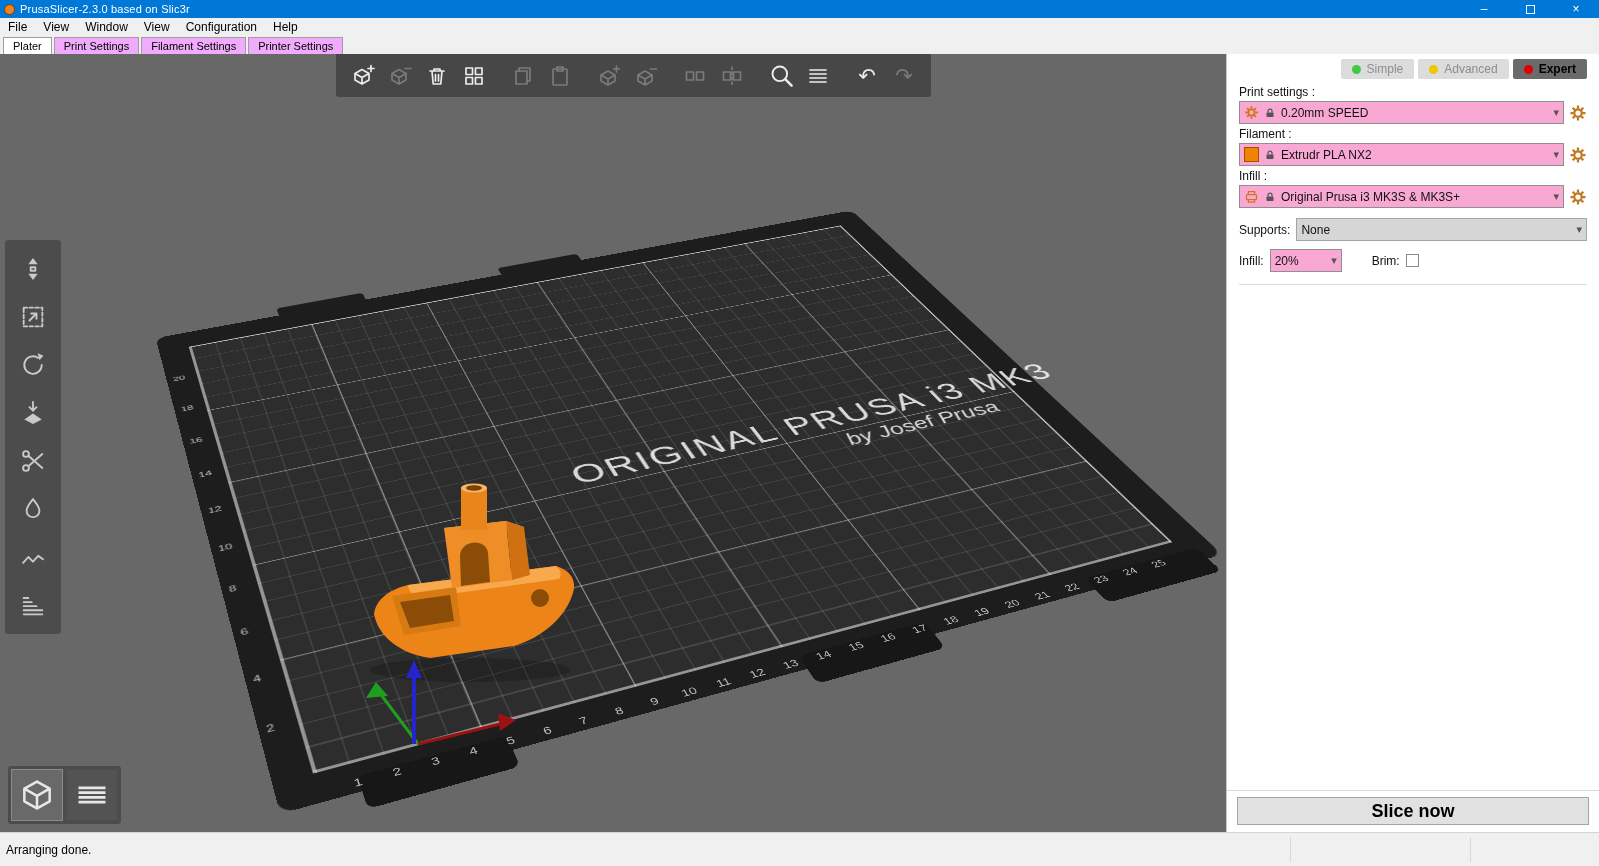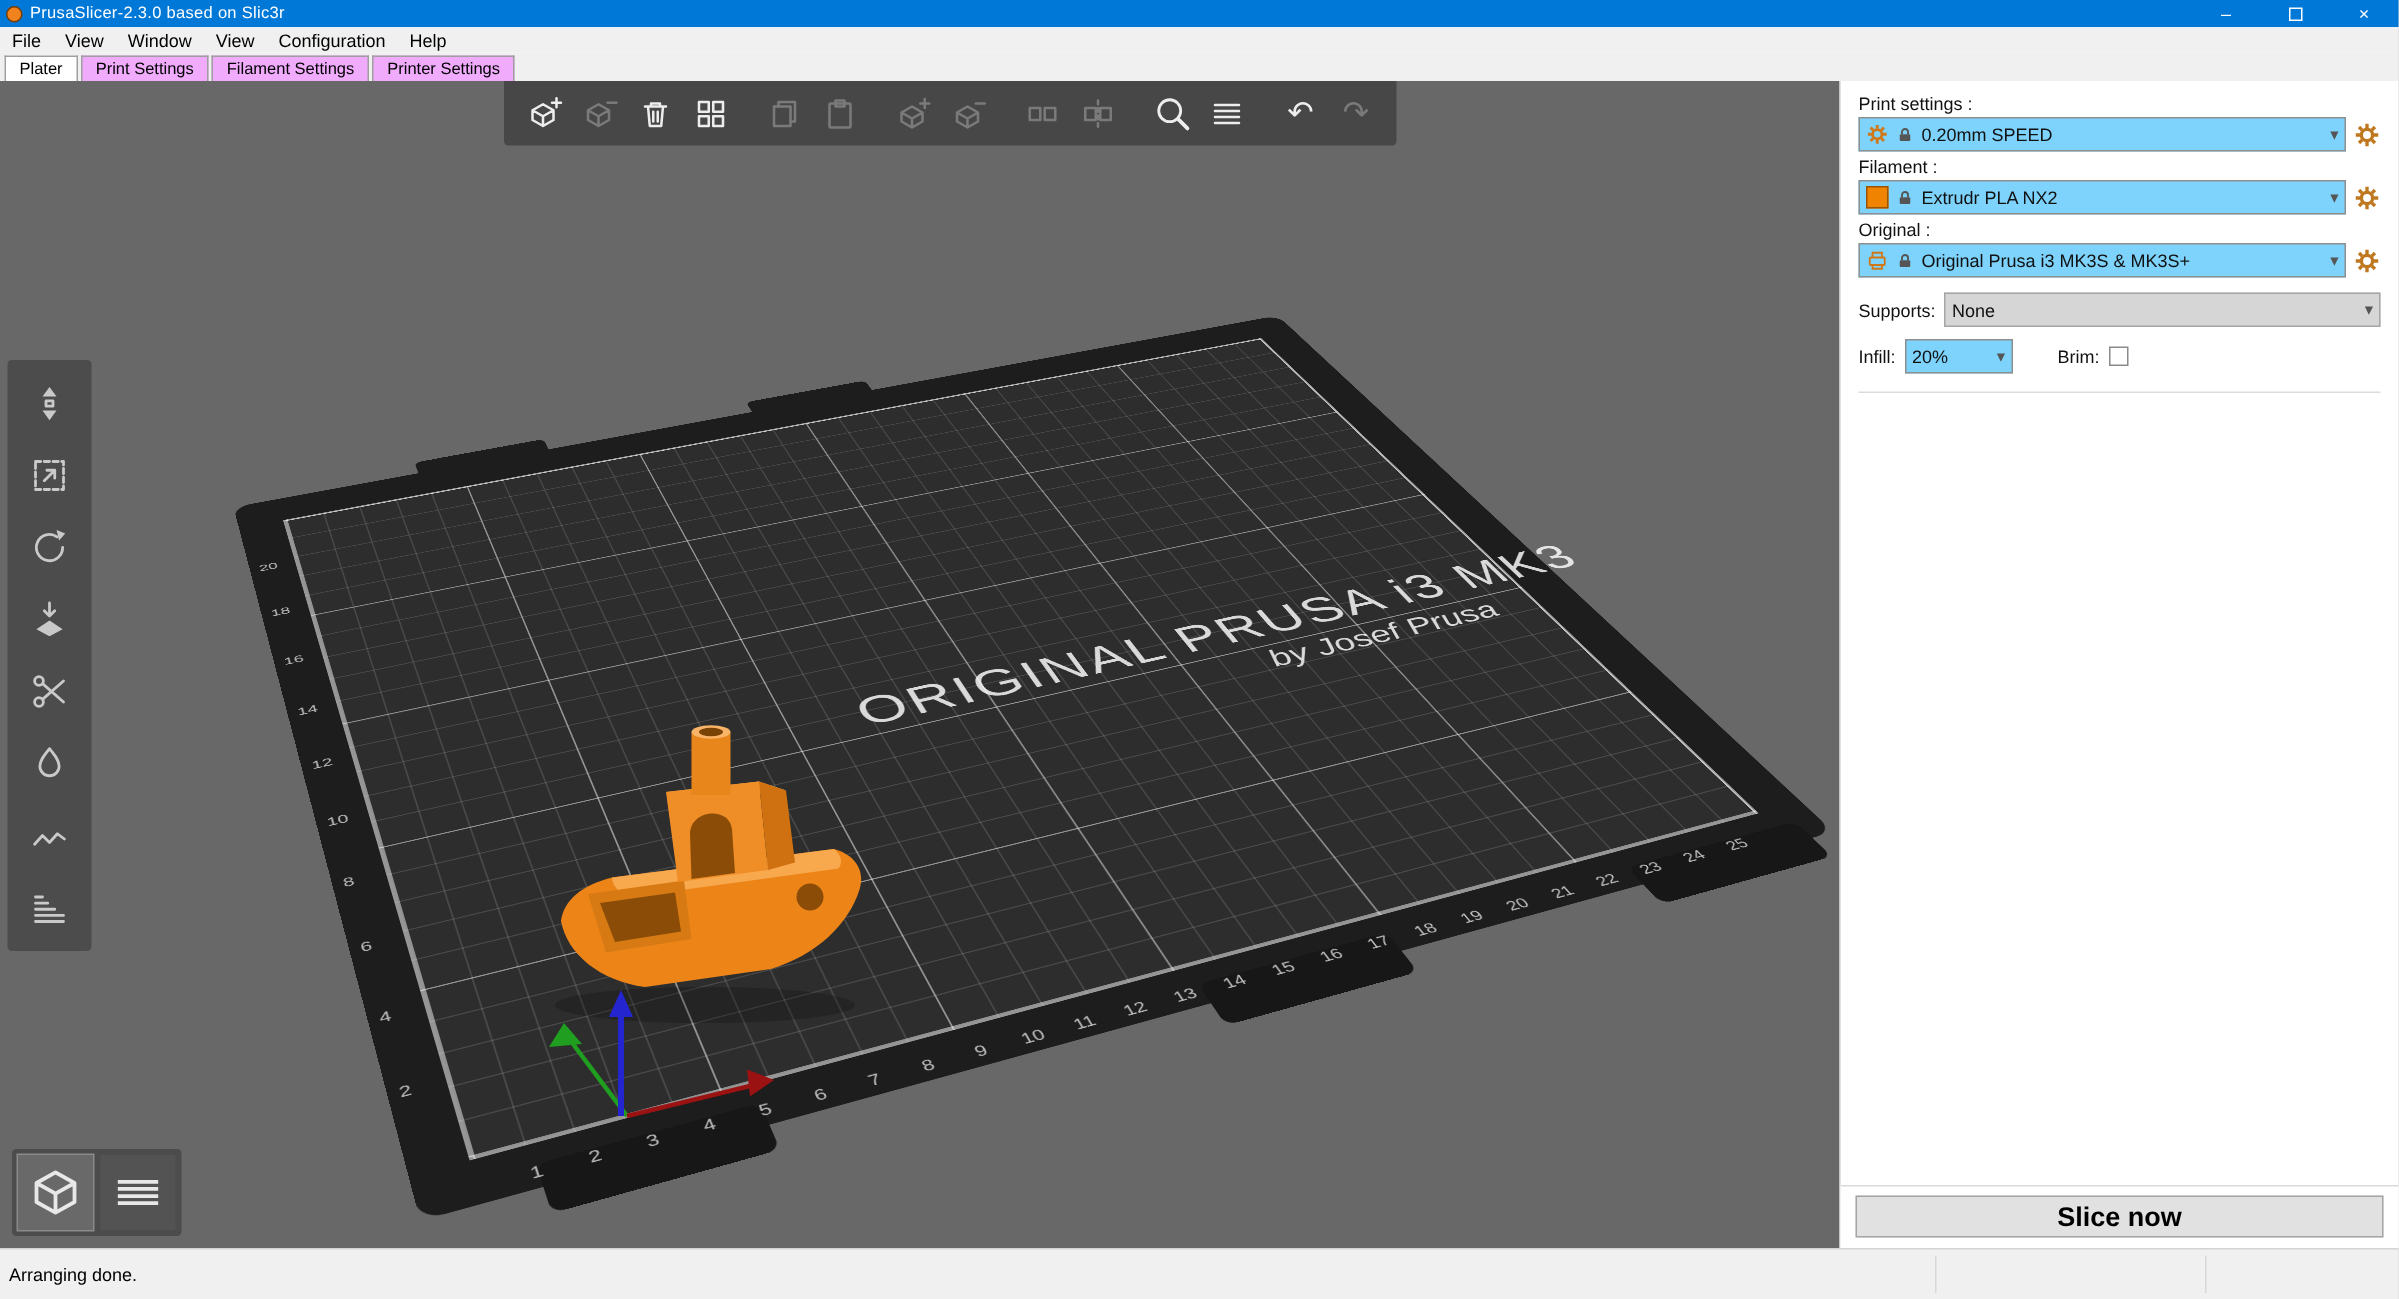--- a/index.html
+++ b/index.html
@@ -84,21 +84,21 @@
   .sidebar { position:absolute; top:54px; right:0; width:373px; bottom:34px; background:#fff;
              border-left:1px solid #c4c4c4; padding:5px 12px 46px 12px; font-size:12px; color:#111; }
   .mode-row { display:flex; justify-content:flex-end; gap:4px; margin-bottom:6px; }
   .mode { display:flex; align-items:center; gap:6px; font-size:12px; padding:3px 11px; border:none;
           background:#dcdcdc; color:#8d8d8d; border-radius:2px; font-family:inherit; }
   .mode.active { background:#6b6b6b; color:#000; font-weight:bold; }
   .dot { width:9px; height:9px; border-radius:50%; }
   .dot.simple { background:#3fcb3f; } .dot.advanced { background:#edc800; } .dot.expert { background:#e00000; }
   .field-label { margin:3px 0 2px; font-size:12px; }
   .combo-row { display:flex; align-items:center; gap:5px; }
-  .combo { flex:1; height:23px; border:1px solid #8f8f8f; background:#7dd3fc; display:flex; align-items:center;
+  .combo { flex:1; height:23px; border:1px solid #8f8f8f; background:#f9a8d4; display:flex; align-items:center;
            gap:5px; padding:0 4px; }
   .combo .ctext { flex:1; font-size:12px; white-space:nowrap; overflow:hidden; }
   .combo .chev { color:#555; font-size:11px; padding-left:2px; }
   .ci { width:15px; height:15px; }
   .swatch { width:15px; height:15px; background:#f08300; border:1px solid #9a5500; }
   .lock { width:12px; height:14px; }
   .gearbtn { width:18px; height:18px; }
   .supports-row { display:flex; align-items:center; gap:6px; margin-top:10px; }
   .supports-row .combo { background:#d6d6d6; border-color:#a5a5a5; }
   .infill-row { display:flex; align-items:center; gap:6px; margin-top:8px; }
@@ -387,20 +387,34 @@
     <div class="vbtn">
       <svg viewBox="0 0 24 24">
           <path d="M3.5 7.5h17M3.5 10.5h17M3.5 13.5h17M3.5 16.5h17"></path>
         </svg>
     </div>
   </div>
 </div>
 
 <div class="sidebar">
 
+  <div class="mode-row">
+    <button class="mode">
+      <span class="dot simple"></span>
+      <span>Simple</span>
+    </button>
+    <button class="mode">
+      <span class="dot advanced"></span>
+      <span>Advanced</span>
+    </button>
+    <button class="mode active">
+      <span class="dot expert"></span>
+      <span>Expert</span>
+    </button>
+  </div>
 
   <div class="field-label">Print settings :</div>
   <div class="combo-row">
     <div class="combo">
       <svg class="ci" viewBox="0 0 24 24">
           <g stroke="#d07818" stroke-width="3" fill="none">
             <circle cx="12" cy="12" r="5"></circle>
             <path d="M12 2v4M12 18v4M2 12h4M18 12h4M4.9 4.9l2.8 2.8M16.3 16.3l2.8 2.8M19.1 4.9l-2.8 2.8M7.7 16.3l-2.8 2.8"></path>
           </g>
         </svg>
@@ -431,21 +445,21 @@
       <span class="chev">▾</span>
     </div>
     <svg class="gearbtn" viewBox="0 0 24 24">
         <g stroke="#c07820" stroke-width="3" fill="none">
           <circle cx="12" cy="12" r="5"></circle>
           <path d="M12 2v4M12 18v4M2 12h4M18 12h4M4.9 4.9l2.8 2.8M16.3 16.3l2.8 2.8M19.1 4.9l-2.8 2.8M7.7 16.3l-2.8 2.8"></path>
         </g>
       </svg>
   </div>
 
-  <div class="field-label">Original :</div>
+  <div class="field-label">Infill :</div>
   <div class="combo-row">
     <div class="combo">
       <svg class="ci" viewBox="0 0 24 24" style="stroke:#d07818;fill:none;stroke-width:2;">
           <rect x="4" y="9" width="16" height="8" rx="1"></rect>
           <path d="M7 9V4h10v5M7 17v4h10v-4"></path>
         </svg>
       <svg class="lock" viewBox="0 0 24 24">
           <rect x="5" y="11" width="14" height="9" rx="1.5" fill="#555"></rect>
           <path d="M8 11V8a4 4 0 0 1 8 0v3" fill="none" stroke="#555" stroke-width="2.5"></path>
         </svg>

